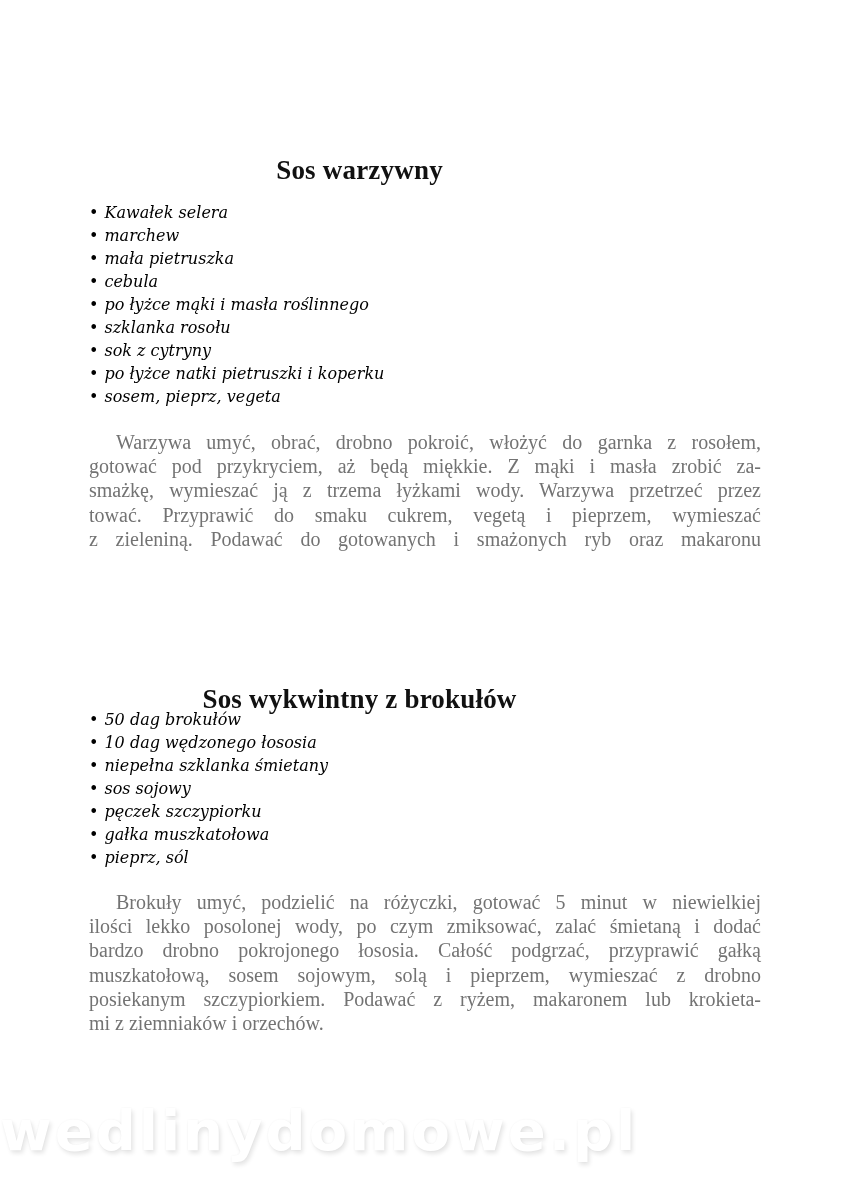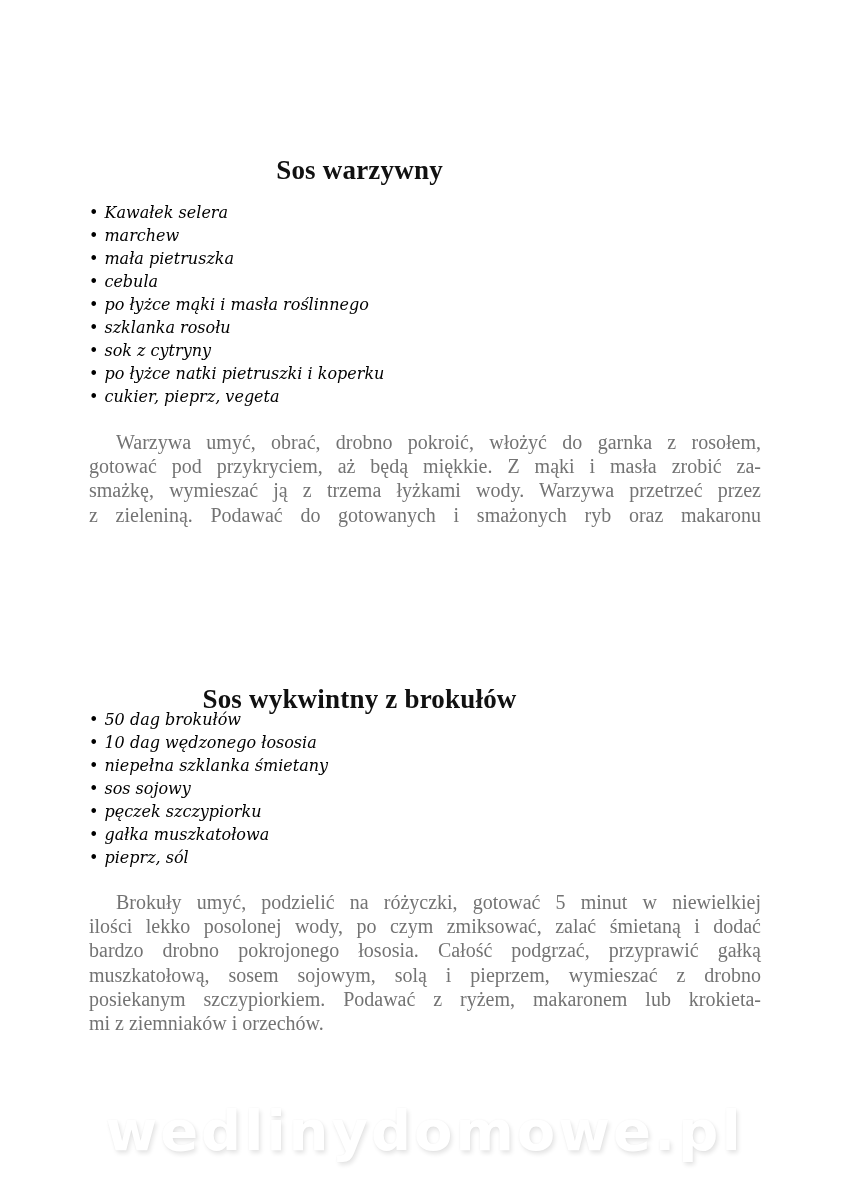--- a/index.html
+++ b/index.html
@@ -18,21 +18,21 @@
   .ingredients li .bullet { font-style: normal; margin-right: 6px; }
   .para {
     position: absolute; left: 89px; width: 672px; margin: 0;
     font-family: "Liberation Serif", serif; font-size: 20px; line-height: 24.2px;
     text-align: justify; color: #737373;
   }
   .para .line { display: block; text-align: justify; text-align-last: justify; white-space: nowrap; }
   .para .line.last { text-align-last: left; }
   .para .line.indent { padding-left: 27px; }
   .watermark {
-    position: absolute; left: 0; top: 1098px; width: 849px; text-align: center;
+    position: absolute; left: 0; top: 1098px; width: 849px; text-align: left;
     font-family: "DejaVu Sans", sans-serif; font-weight: bold; font-size: 56px;
     letter-spacing: 3px; color: #ffffff;
     text-shadow: 2px 3px 4px rgba(0,0,0,0.10), 0 0 2px rgba(0,0,0,0.05);
   }
 </style>
 </head>
 <body>
 
 <div class="page">
 
@@ -40,27 +40,28 @@
 
   <ul class="ingredients" style="top:201px;">
     <li><span class="bullet">•</span><span>Kawałek selera</span></li>
     <li><span class="bullet">•</span><span>marchew</span></li>
     <li><span class="bullet">•</span><span>mała pietruszka</span></li>
     <li><span class="bullet">•</span><span>cebula</span></li>
     <li><span class="bullet">•</span><span>po łyżce mąki i masła roślinnego</span></li>
     <li><span class="bullet">•</span><span>szklanka rosołu</span></li>
     <li><span class="bullet">•</span><span>sok z cytryny</span></li>
     <li><span class="bullet">•</span><span>po łyżce natki pietruszki i koperku</span></li>
-    <li><span class="bullet">•</span><span>cukier, pieprz, vegeta</span></li>
+    <li><span class="bullet">•</span><span>sosem, pieprz, vegeta</span></li>
   </ul>
 
   <p class="para" style="top:430px;">
     <span class="line indent">Warzywa umyć, obrać, drobno pokroić, włożyć do garnka z rosołem,</span>
     <span class="line">gotować pod przykryciem, aż będą miękkie. Z mąki i masła zrobić za-</span>
     <span class="line">smażkę, wymieszać ją z trzema łyżkami wody. Warzywa przetrzeć przez</span>
+    <span class="line">tować. Przyprawić do smaku cukrem, vegetą i pieprzem, wymieszać</span>
     <span class="line">z zieleniną. Podawać do gotowanych i smażonych ryb oraz makaronu</span>
   </p>
 
   <h1 class="title" style="top:684px;">Sos wykwintny z brokułów</h1>
 
   <ul class="ingredients" style="top:708px;">
     <li><span class="bullet">•</span><span>50 dag brokułów</span></li>
     <li><span class="bullet">•</span><span>10 dag wędzonego łososia</span></li>
     <li><span class="bullet">•</span><span>niepełna szklanka śmietany</span></li>
     <li><span class="bullet">•</span><span>sos sojowy</span></li>

